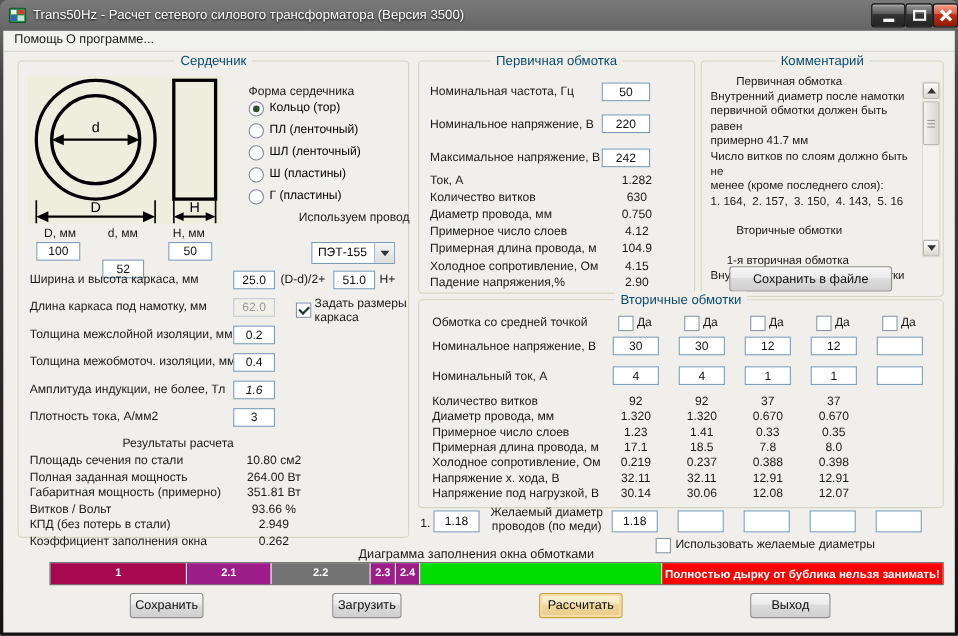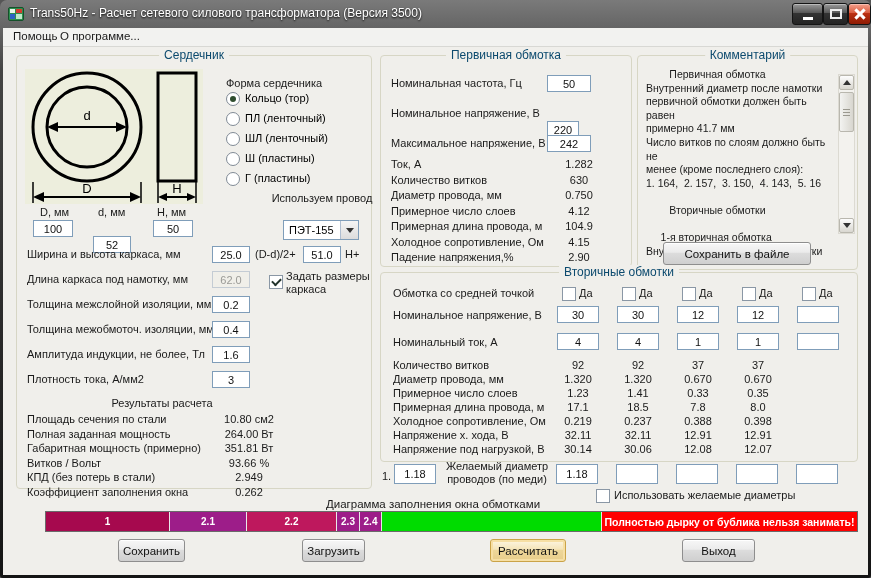--- a/index.html
+++ b/index.html
@@ -190,21 +190,21 @@
         </span>
       <div class="lbl" style="left:269px;top:214px;width:84px;white-space:normal;line-height:12.5px">Задать размеры каркаса</div>
 
       <span class="lbl" style="left:10px;top:242px">Толщина межслойной изоляции, мм</span>
       <input class="inp" style="left: 195px; top: 240px; width: 38px;" value="0.2">
 
       <span class="lbl" style="left:10px;top:267px">Толщина межобмоточ. изоляции, мм</span>
       <input class="inp" style="left: 195px; top: 265px; width: 38px;" value="0.4">
 
       <span class="lbl" style="left:10px;top:292px">Амплитуда индукции, не более, Тл</span>
-      <input class="inp" style="left: 195px; top: 290px; width: 38px;" value="1.6">
+      <input class="inp" style="left: 195px; top: 290px; width: 38px; font-style: italic;" value="1.6">
 
       <span class="lbl" style="left:10px;top:317px">Плотность тока, А/мм2</span>
       <input class="inp" style="left: 195px; top: 315px; width: 38px;" value="3">
 
       <div class="lbl center" style="left:10px;top:341px;width:270px">Результаты расчета</div>
       <div class="col" style="left:10px;top:356px;line-height:14.5px">
         <div>Площадь сечения по стали</div>
           <div>Полная заданная мощность</div>
         <div>Габаритная мощность (примерно)</div>
           <div>Витков / Вольт</div>
@@ -219,21 +219,21 @@
         <div>2.949</div>
           <div>0.262</div>
       </div>
     </div>
 
     <div class="gb" style="left:377px;top:8px;width:252px;height:212px;">
       <span class="gt">Первичная обмотка</span>
       <span class="lbl" style="left:10px;top:21px">Номинальная частота, Гц</span>
       <input class="inp" style="left: 166px; top: 19px; width: 44px;" value="50">
       <span class="lbl" style="left:10px;top:51px">Номинальное напряжение, В</span>
-      <input class="inp" style="left: 166px; top: 65px; width: 32px;" value="220">
+      <input class="inp" style="left: 166px; top: 48px; width: 44px;" value="220">
       <span class="lbl" style="left:10px;top:81px">Максимальное напряжение, В</span>
       <input class="inp" style="left: 166px; top: 79px; width: 44px;" value="242">
 
       <div class="col" style="left:10px;top:101px;line-height:15.5px">
         <div>Ток, А</div>
           <div>Количество витков</div>
         <div>Диаметр провода, мм</div>
           <div>Примерное число слоев</div>
         <div>Примерная длина провода, м</div>
           <div>Холодное сопротивление, Ом</div>
@@ -369,21 +369,21 @@
     <input class="inp tall" style="left: 673px; top: 417px; width: 42px;" value="">
     <input class="inp tall" style="left: 733px; top: 417px; width: 42px;" value="">
     <input class="inp tall" style="left: 793px; top: 417px; width: 42px;" value="">
     <span class="cb" style="left:593px;top:442px"></span>
     <span class="lbl" style="left:611px;top:442px">Использовать желаемые диаметры</span>
 
     <div class="lbl center" style="left:0;top:451px;width:860px;font-size:11.5px">Диаграмма заполнения окна обмотками</div>
     <div class="fillbar" style="left:42px;top:464px;width:811px">
         <div class="seg" style="width: 123px; background: rgb(166, 9, 78);">1</div>
         <div class="seg" style="width: 77px; background: rgb(157, 29, 137);">2.1</div>
-        <div class="seg" style="width: 90px; background: #be185d;">2.2</div>
+        <div class="seg" style="width: 90px; background: #737373;">2.2</div>
         <div class="seg" style="width: 23px; background: rgb(157, 29, 137);">2.3</div>
         <div class="seg" style="width: 22px; background: rgb(157, 29, 137);">2.4</div>
         <div class="seg" style="width: 220px; background: rgb(0, 220, 0);"></div>
         <div class="seg" style="width: 256px; background: rgb(255, 0, 0); font-size: 10.5px;">Полностью дырку от бублика нельзя занимать!</div>
       </div>
 
     <div class="btn" style="left:115px;top:492px;width:67px;height:23px">Сохранить</div>
     <div class="btn" style="left:299px;top:492px;width:63px;height:23px">Загрузить</div>
     <div class="btn focus" style="left:487px;top:492px;width:76px;height:23px">Рассчитать</div>
     <div class="btn" style="left:679px;top:492px;width:73px;height:23px">Выход</div>

